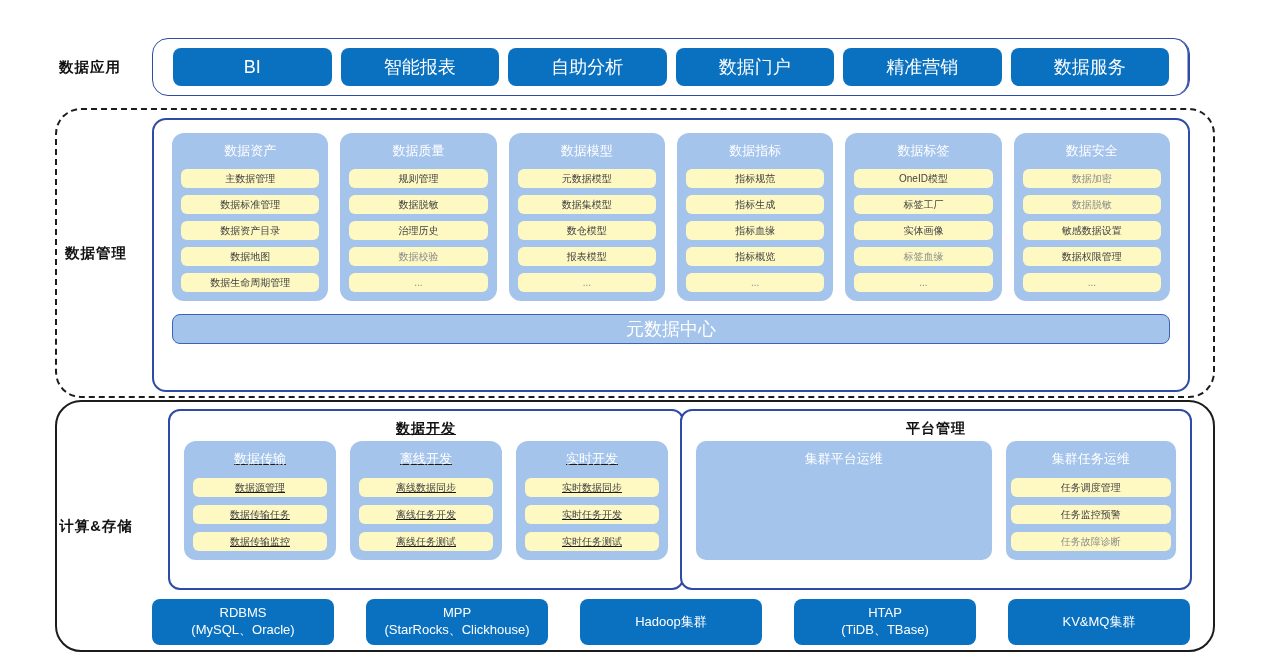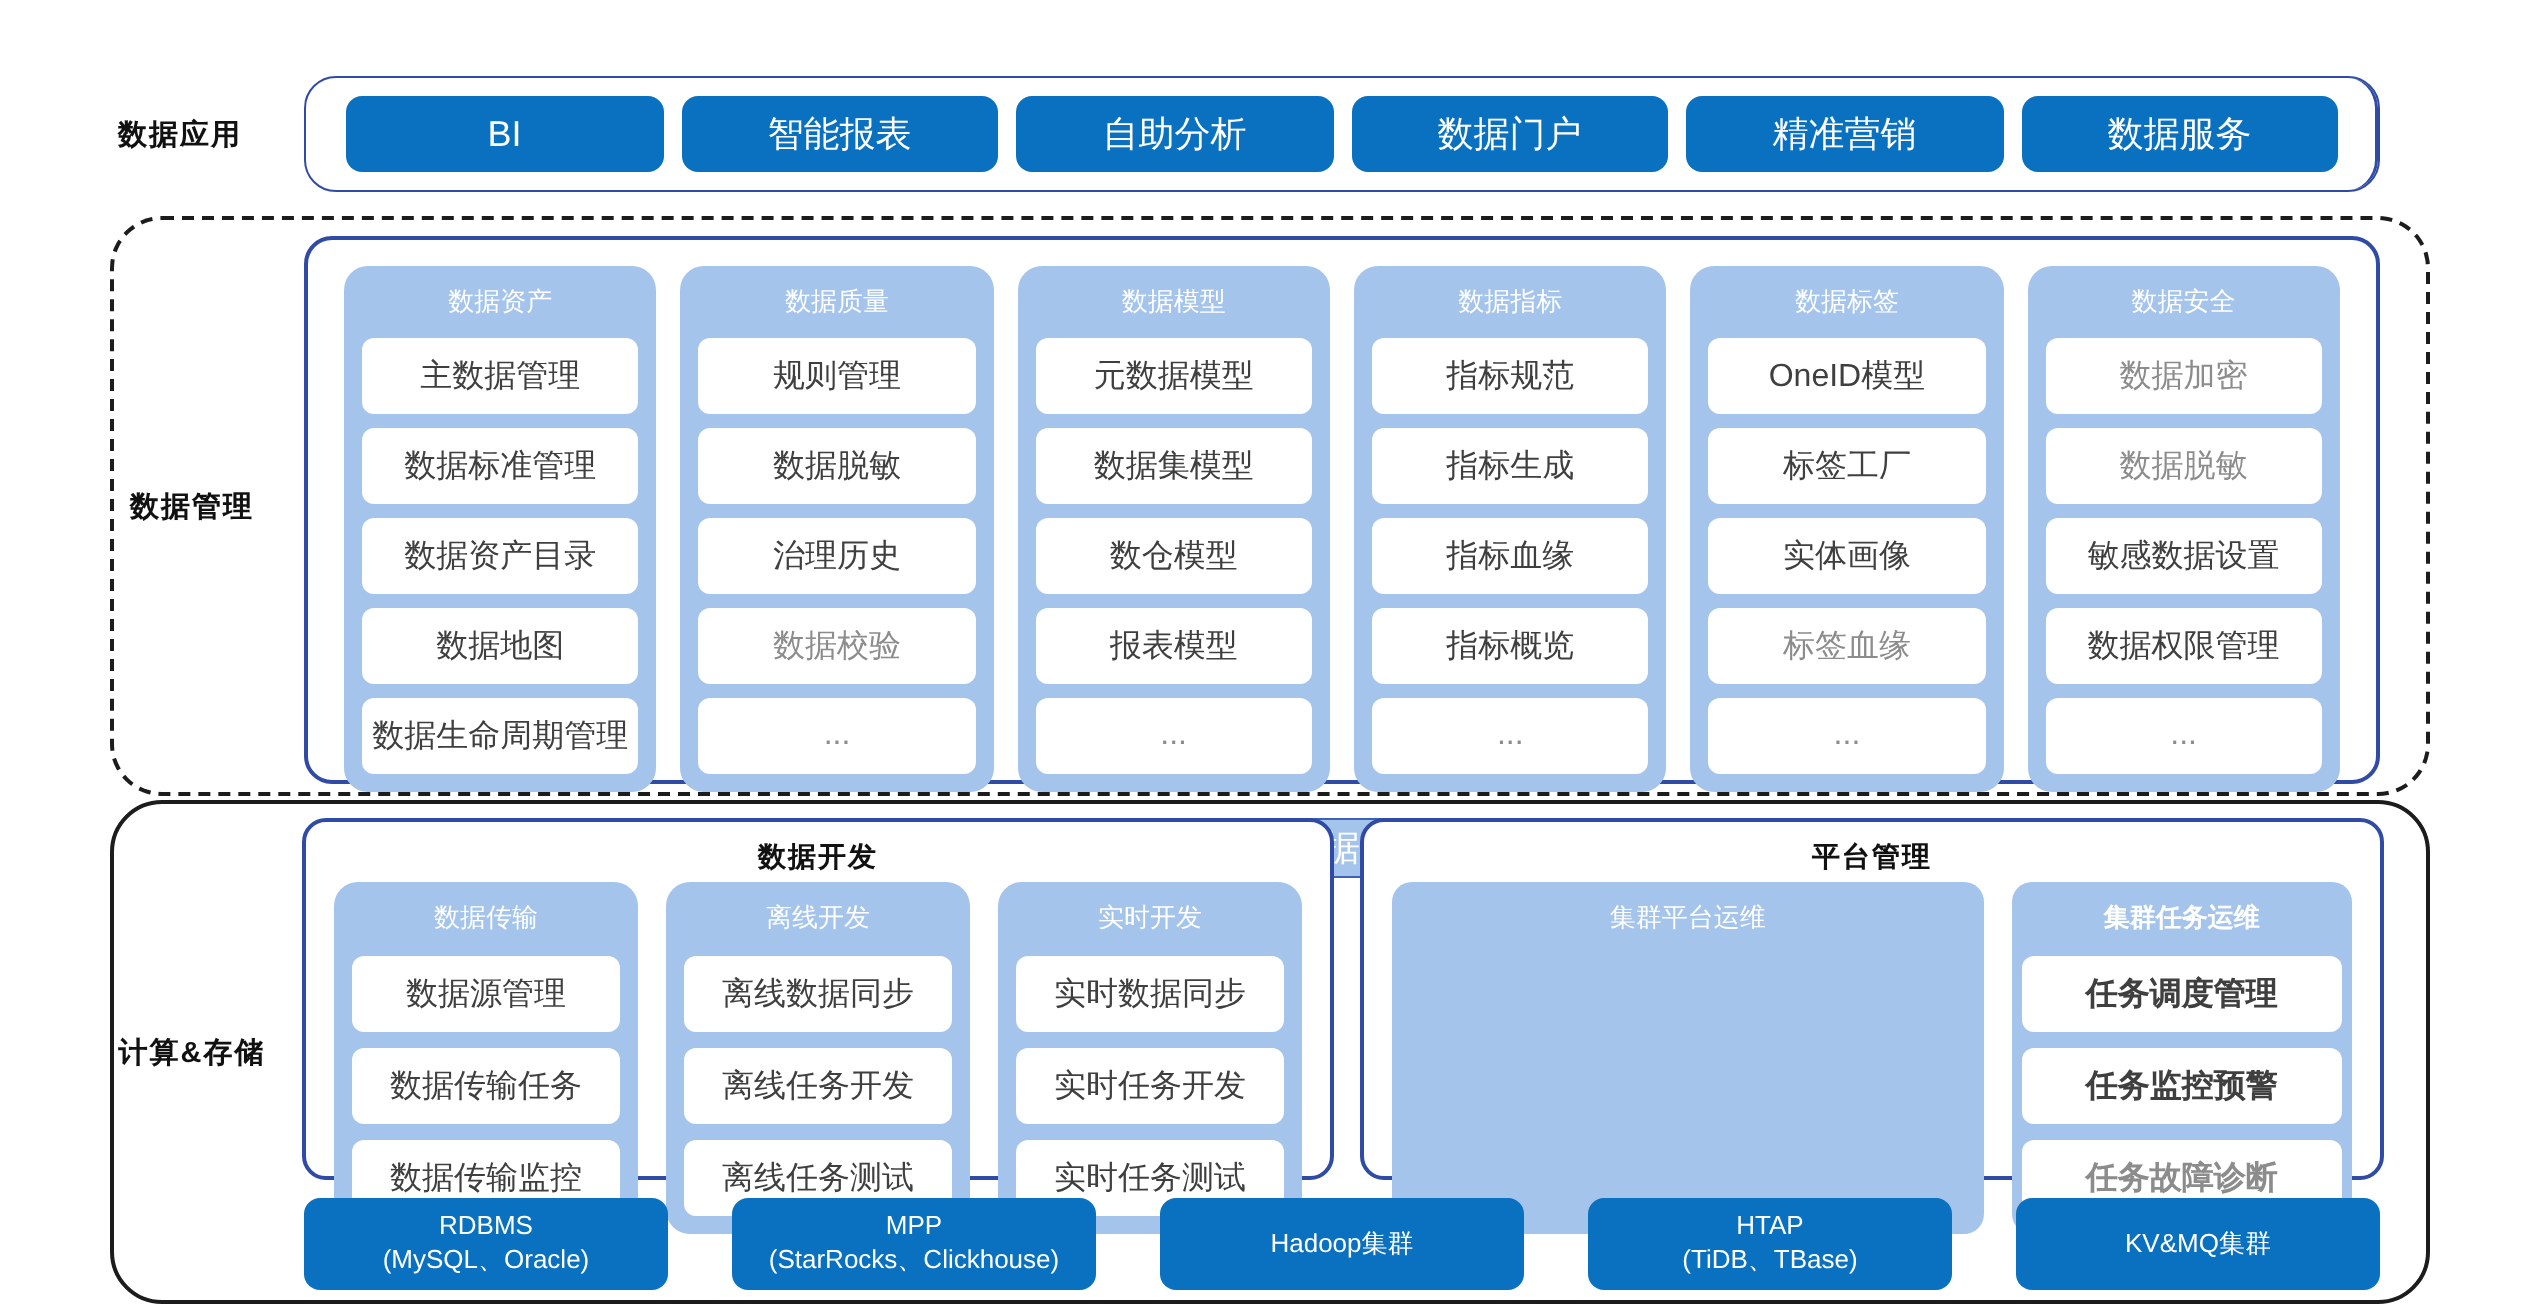--- a/index.html
+++ b/index.html
@@ -44,55 +44,55 @@
   }
   .mgmt-cols { display:flex; gap:12px; }
   .pill-col {
     flex:1; background:#a4c4ec; border-radius:12px; padding:7px 9px 9px;
   }
   .pill-head {
     height:22px; display:flex; align-items:center; justify-content:center;
     color:#fff; font-size:13px;
   }
   .pill-item {
-    margin-top:7px; height:38px; background:#ffffff; border-radius:6px;
+    margin-top:7px; height:19px; background:#fef9c3; border-radius:6px;
     display:flex; align-items:center; justify-content:center;
-    font-size:16px; color:#3f3f3f; white-space:nowrap;
+    font-size:10px; color:#3f3f3f; white-space:nowrap;
   }
   .pill-item.muted { color:#8c8c8c; }
   .meta-bar {
     margin-top:13px; height:30px; background:#a4c4ec;
     border:1px solid #3f62b5; border-radius:8px;
     display:flex; align-items:center; justify-content:center;
     color:#fff; font-size:18px;
   }
 
   
   .compute-outer {
     position:absolute; left:55px; top:400px; width:1160px; height:252px;
     border:2px solid #1c1c1c; border-radius:26px;
   }
   .sub-box {
     position:absolute; top:409px; height:181px;
     border:2px solid #2f4ba5; border-radius:12px; background:#fff;
     padding:5px 14px 0;
   }
-  #dev-box  { left:151px; width:516px; }
+  #dev-box  { left:168px; width:516px;text-decoration:underline; }
   #plat-box { left:680px; width:512px; }
   .box-title {
     height:25px; display:flex; align-items:center; justify-content:center;
     font-weight:bold; font-size:14px; color:#111; letter-spacing:1px;
   }
   .dev-cols { display:flex; gap:14px; }
   .dev-cols .pill-item { margin-top:8px; }
   .plat-cols { display:flex; gap:14px; }
   .plat-ops { flex:1.72; background:#a4c4ec; border-radius:10px; padding:7px 10px 9px; }
   .ops-grid { display:grid; grid-template-columns:1fr 1fr; gap:8px 10px; margin-top:8px; }
   .ops-grid .pill-item { margin-top:0; }
-  .plat-tasks { flex:1; background:#a4c4ec; border-radius:10px; padding:7px 5px 9px;font-weight:bold; }
+  .plat-tasks { flex:1; background:#a4c4ec; border-radius:10px; padding:7px 5px 9px; }
   .plat-tasks .pill-item { margin-top:8px; }
 
   
   .storage-row {
     position:absolute; left:152px; top:599px; width:1038px; height:46px;
     display:flex; gap:32px;
   }
   .storage-box {
     flex:1; background:#0a71c0; border-radius:8px; color:#fff;
     display:flex; flex-direction:column; align-items:center; justify-content:center;

